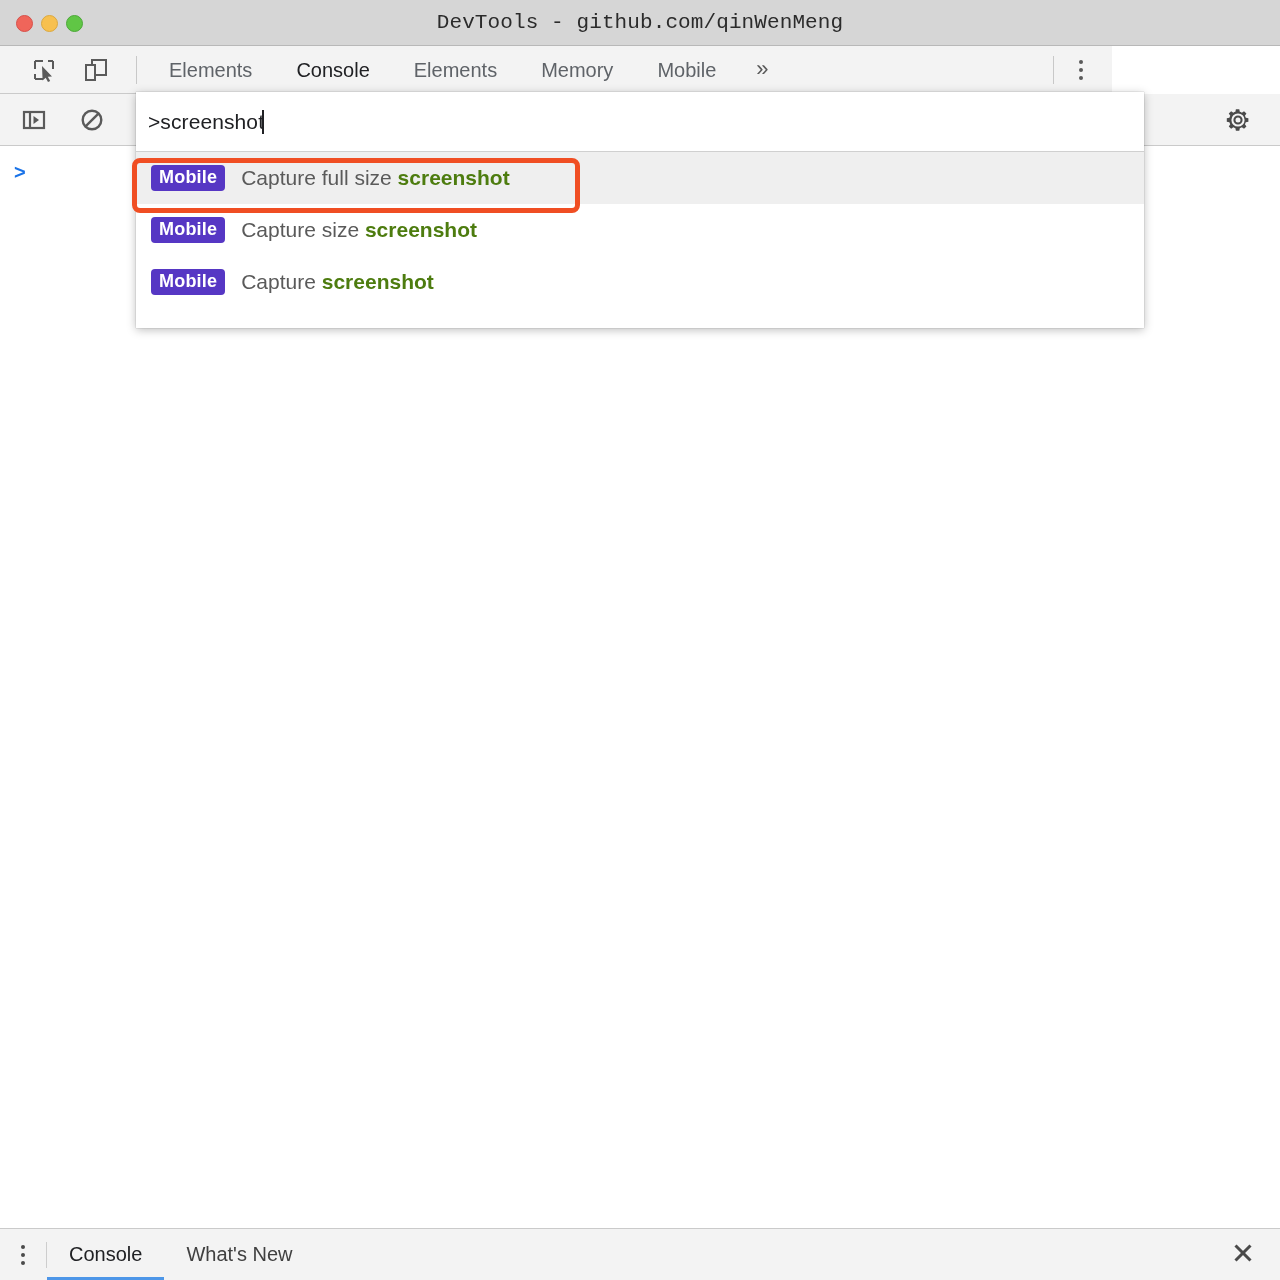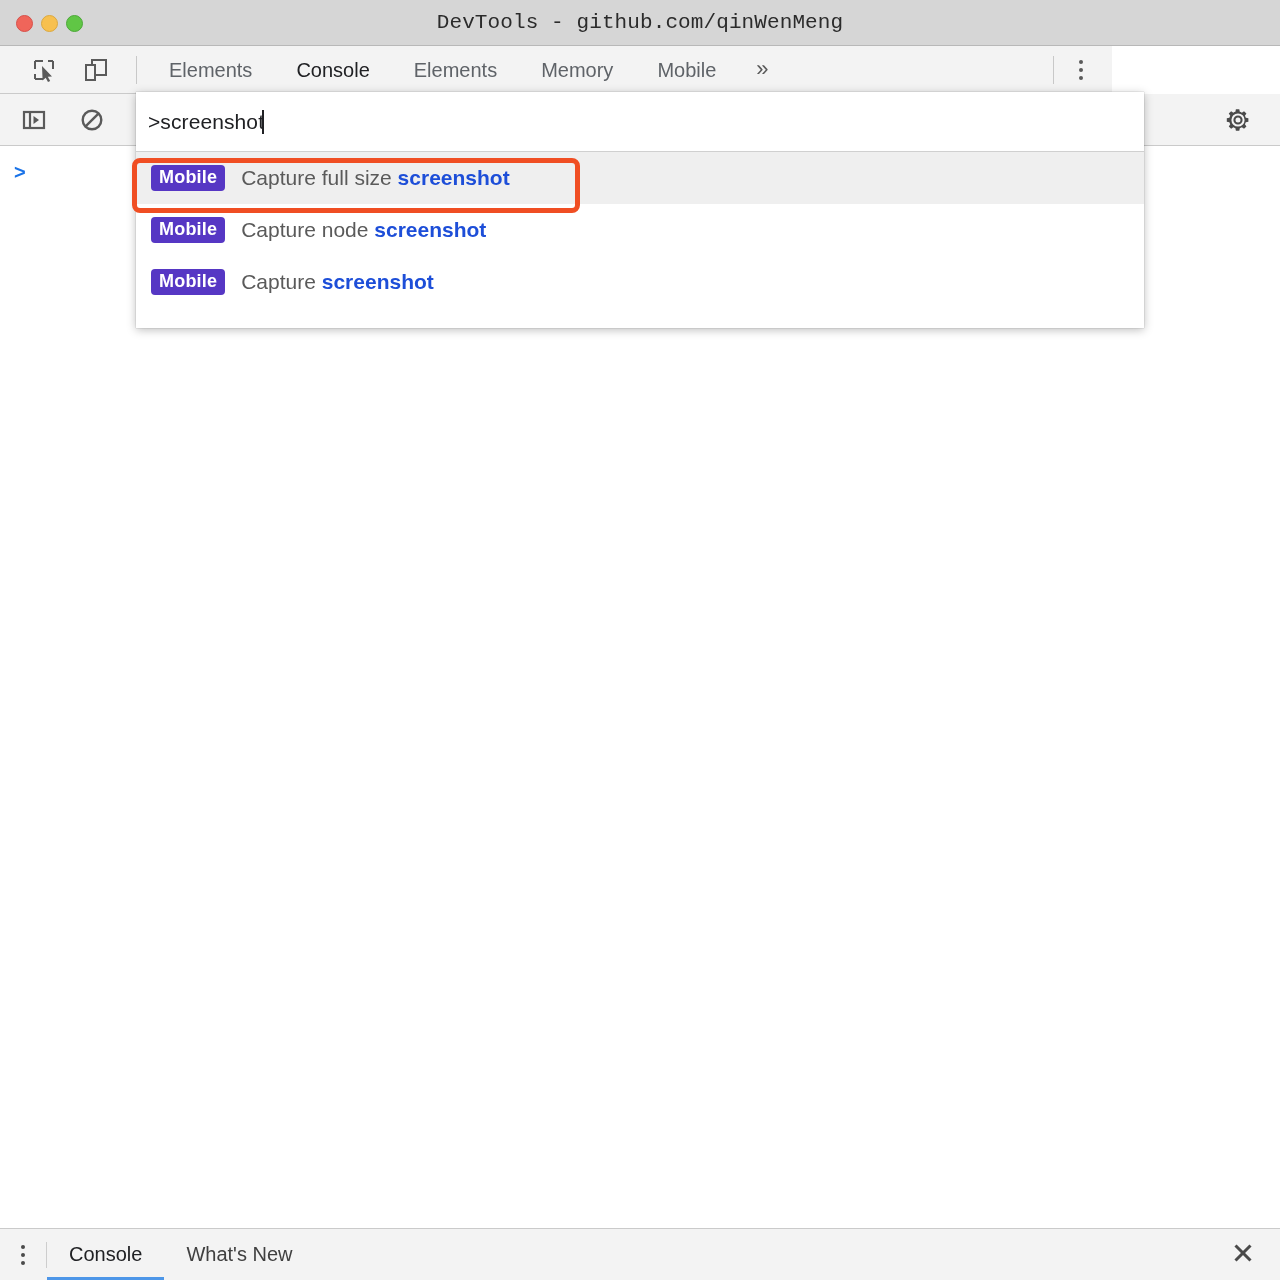--- a/index.html
+++ b/index.html
@@ -206,21 +206,21 @@
     font-family: "Liberation Sans", sans-serif;
     white-space: nowrap;
   }
   .row-label {
     margin-left: 16px;
     font-size: 21px;
     color: #5a5a5a;
     font-family: "Liberation Sans", sans-serif;
     white-space: nowrap;
   }
-  .row-label b { color: #1d4ed8; font-weight: bold; }
+  .row-label b { color: #4d7c0f; font-weight: bold; }
 
   
   .annotation {
     position: absolute;
     left: 132px; top: 158px;
     width: 448px; height: 55px;
     border: 5px solid #f04e23;
     border-radius: 8px;
     z-index: 60;
     pointer-events: none;
@@ -378,21 +378,21 @@
 
     <div class="palette-list">
 
       <div class="palette-row selected">
         <span class="badge">Mobile</span>
         <span class="row-label"><span>Capture full size </span><b>screenshot</b></span>
       </div>
 
       <div class="palette-row">
         <span class="badge">Mobile</span>
-        <span class="row-label"><span>Capture node </span><b>screenshot</b></span>
+        <span class="row-label"><span>Capture size </span><b>screenshot</b></span>
       </div>
 
       <div class="palette-row">
         <span class="badge">Mobile</span>
         <span class="row-label"><span>Capture </span><b>screenshot</b></span>
       </div>
 
     </div>
   </div>
 

